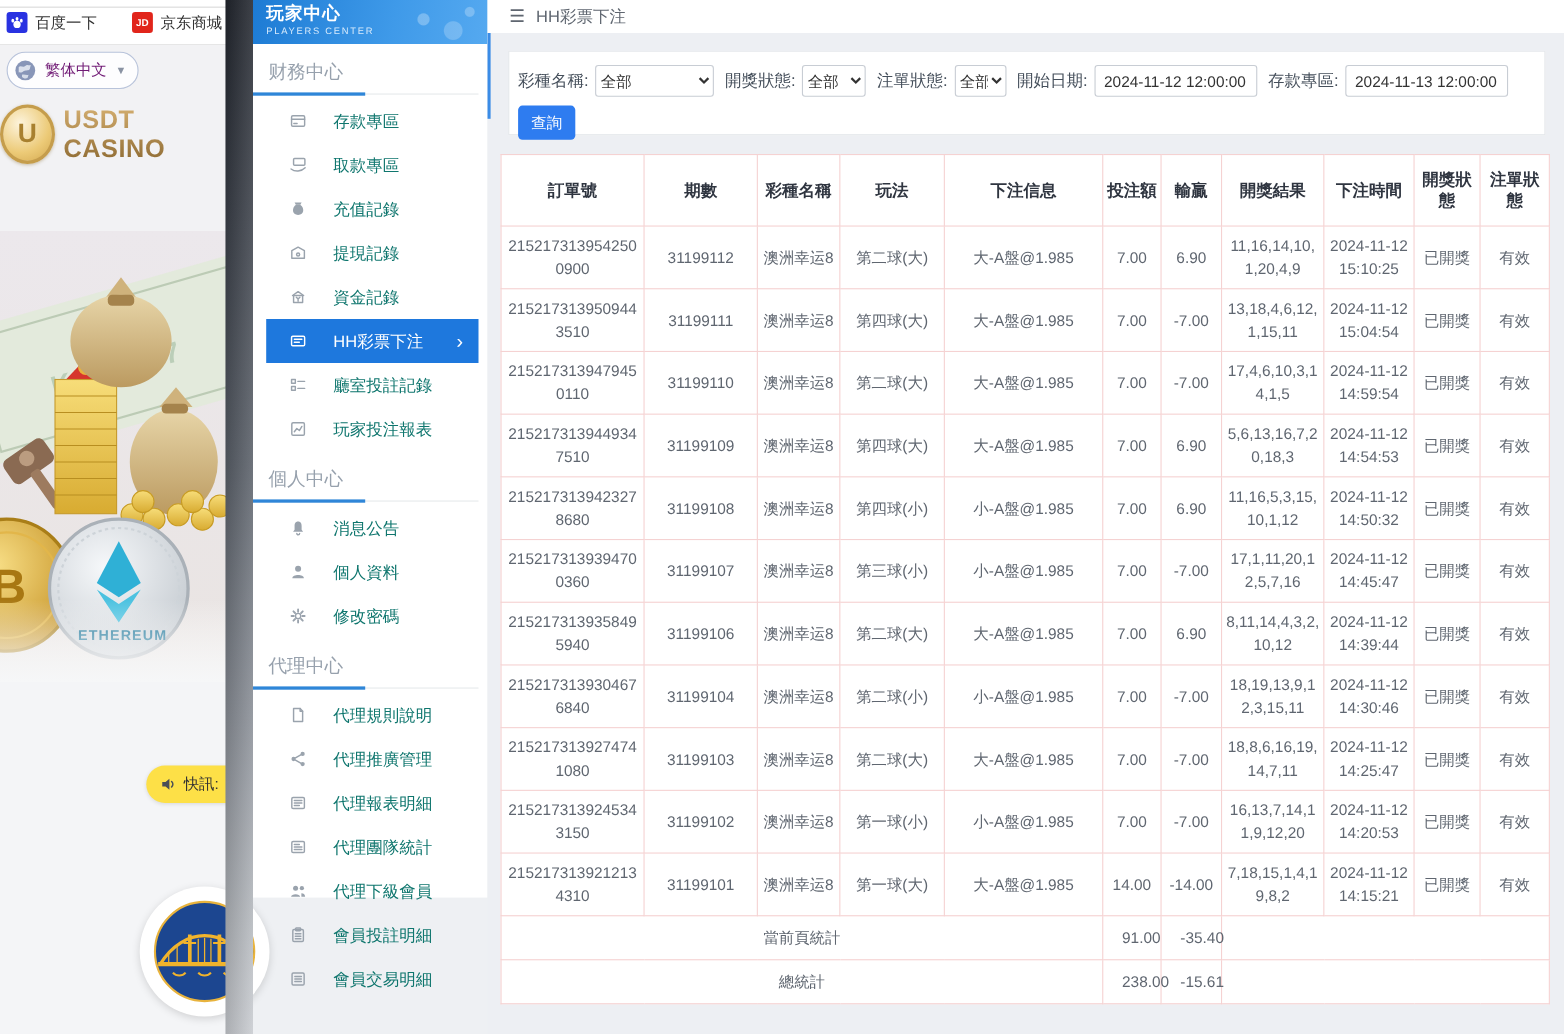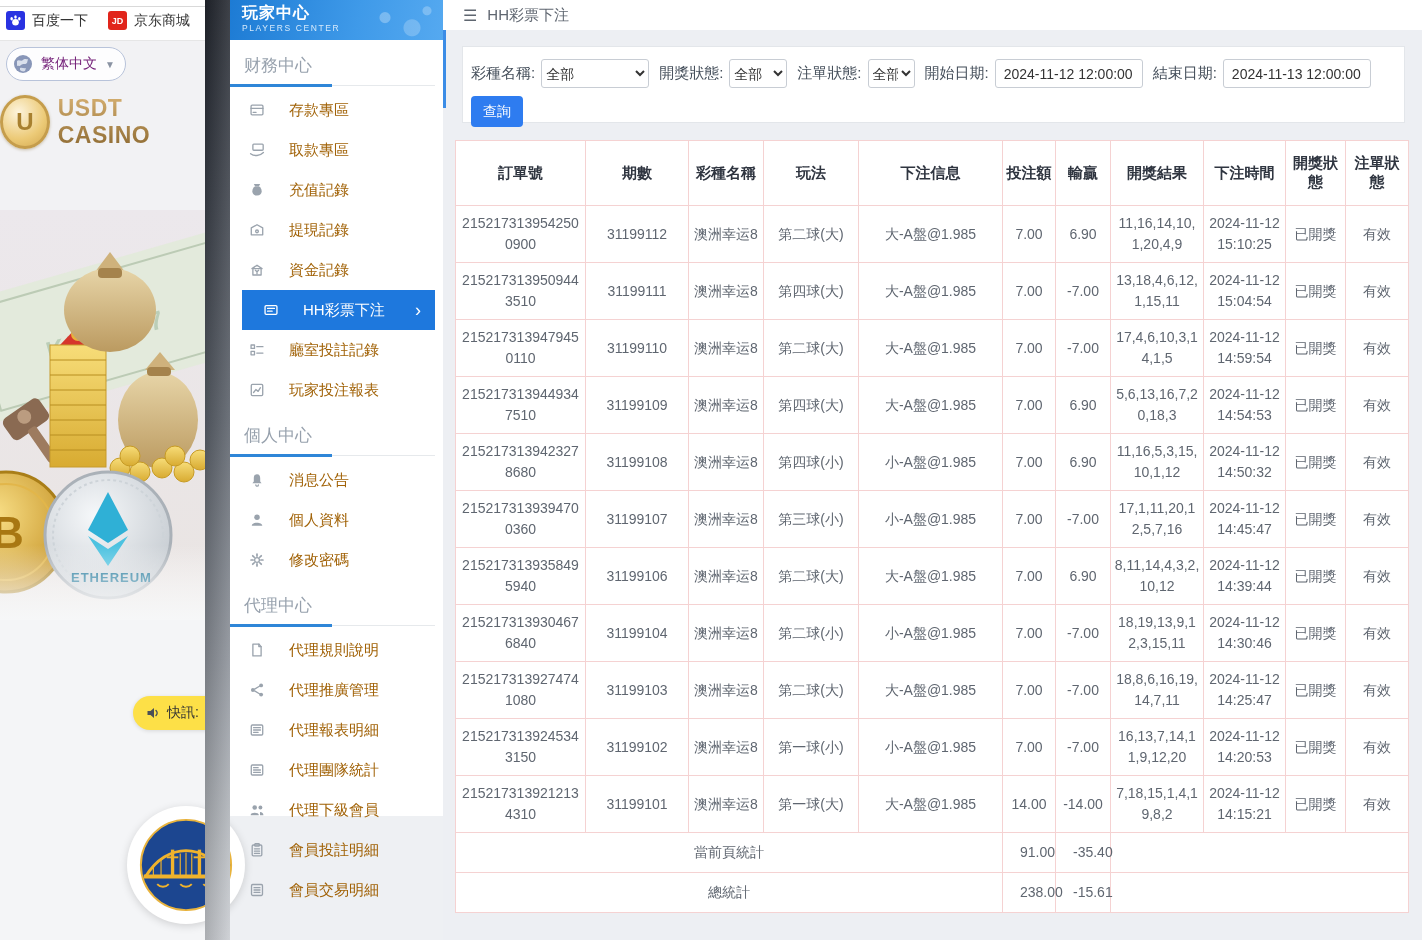--- a/index.html
+++ b/index.html
@@ -5,21 +5,21 @@
   html,body{margin:0;padding:0;}
   body{
     width:1422px;height:940px;overflow:hidden;position:relative;
     font-family:"Liberation Sans","DejaVu Sans",sans-serif;
     background:#eef0f3;
   }
   
   .left-page{position:absolute;left:0;top:0;width:207px;height:940px;background:#f2f2f4;z-index:1;}
   .browser-bar{position:absolute;left:0;top:0;width:207px;height:40px;background:#fff;border-bottom:1px solid #e6e6e6;}
   .browser-bar .topline{position:absolute;left:0;top:6px;width:207px;height:1px;background:#d9d9d9;}
-  .bookmarks{position:absolute;left:6px;top:11px;display:flex;align-items:flex-start;gap:20px;white-space:nowrap;}
+  .bookmarks{position:absolute;left:6px;top:11px;display:flex;align-items:flex-start;gap:32px;white-space:nowrap;}
   .bookmark{display:flex;align-items:center;gap:7px;cursor:pointer;}
   .bm-icon{width:19px;height:19px;border-radius:3px;display:flex;align-items:center;justify-content:center;
     color:#fff;font-size:9px;font-weight:bold;flex:0 0 auto;position:relative;overflow:hidden;}
   .bm-icon.tmall-icon::after{content:"";position:absolute;left:0;bottom:0;width:100%;height:4px;background:#ff0036;}
   .bm-icon.tmall-icon{font-size:12px;}
   .bm-label{font-size:14px;color:#333;}
   .lang-pill{position:absolute;left:6px;top:47px;height:32px;padding:0 10px 0 6px;border:1px solid #b8c3da;border-radius:17px;
     display:flex;align-items:center;gap:8px;background:#fdfdfe;}
   .lang-text{font-size:14px;color:#701a75;}
   .lang-caret{font-size:10px;color:#8a93a3;}
@@ -50,21 +50,21 @@
   .side-header::before{content:"";position:absolute;right:10px;top:4px;width:60px;height:34px;
     background:radial-gradient(circle at 20% 40%,rgba(255,255,255,.28) 5px,transparent 6px),
                radial-gradient(circle at 65% 70%,rgba(255,255,255,.22) 8px,transparent 9px),
                radial-gradient(circle at 90% 20%,rgba(255,255,255,.25) 4px,transparent 5px);}
   .side-title{font-size:16px;font-weight:bold;letter-spacing:1px;line-height:20px;}
   .side-sub{font-size:8.5px;letter-spacing:1.6px;color:#d6eafc;line-height:10px;}
   .side-section{margin-top:14px;}
   .section-title{font-size:17px;color:#97a1ad;padding-left:14px;}
   .section-line{margin:8px 8px 4px 0;height:1px;background:#e6e9ec;position:relative;}
   .section-line::before{content:"";position:absolute;left:0;top:-1px;width:102px;height:3px;background:#2f86d8;}
-  .side-item{height:40px;display:flex;align-items:center;color:#a16207;cursor:pointer;position:relative;padding-left:19px;box-sizing:border-box;}
+  .side-item{height:40px;display:flex;align-items:center;color:#0f766e;cursor:pointer;position:relative;padding-left:33px;box-sizing:border-box;}
   .side-item .mi{width:16px;height:16px;color:#9aa3ad;flex:0 0 auto;}
   .side-label{font-size:15px;margin-left:24px;}
   .side-item.active{background:#1e78dd;color:#fff;margin:0 8px 0 12px;padding-left:21px;}
   .side-item.active .mi{color:#fff;}
   .side-item.active .chev{position:absolute;right:14px;font-size:18px;line-height:1;color:#fff;}
   .mi{stroke:currentColor;fill:none;stroke-width:1.15;stroke-linecap:round;stroke-linejoin:round;}
   
   .main{position:absolute;left:443px;top:0;width:979px;height:940px;background:#edeff3;z-index:4;}
   .topbar{position:absolute;left:0;top:0;width:100%;height:30px;background:#fff;display:flex;align-items:center;gap:10px;padding-left:20px;box-sizing:border-box;}
   .hamburger{font-size:16px;color:#5f6670;cursor:pointer;}
@@ -444,21 +444,21 @@
   <div class="filter-card">
     <div class="filter-row">
       <span class="f-label">彩種名稱:</span>
       <select class="f-select sel-lottery"><option>全部</option></select>
       <span class="f-label">開獎狀態:</span>
       <select class="f-select sel-draw"><option>全部</option></select>
       <span class="f-label">注單狀態:</span>
       <select class="f-select sel-order"><option>全部</option></select>
       <span class="f-label">開始日期:</span>
       <input class="f-input" value="2024-11-12 12:00:00" style="">
-      <span class="f-label">結束日期:</span>
+      <span class="f-label">存款專區:</span>
       <input class="f-input" value="2024-11-13 12:00:00" style="">
     </div>
     <button class="search-btn">查詢</button>
   </div>
 
   <div class="table-wrap">
     <table class="bets">
       <colgroup>
         <col style="width:130px">
           <col style="width:103px">

